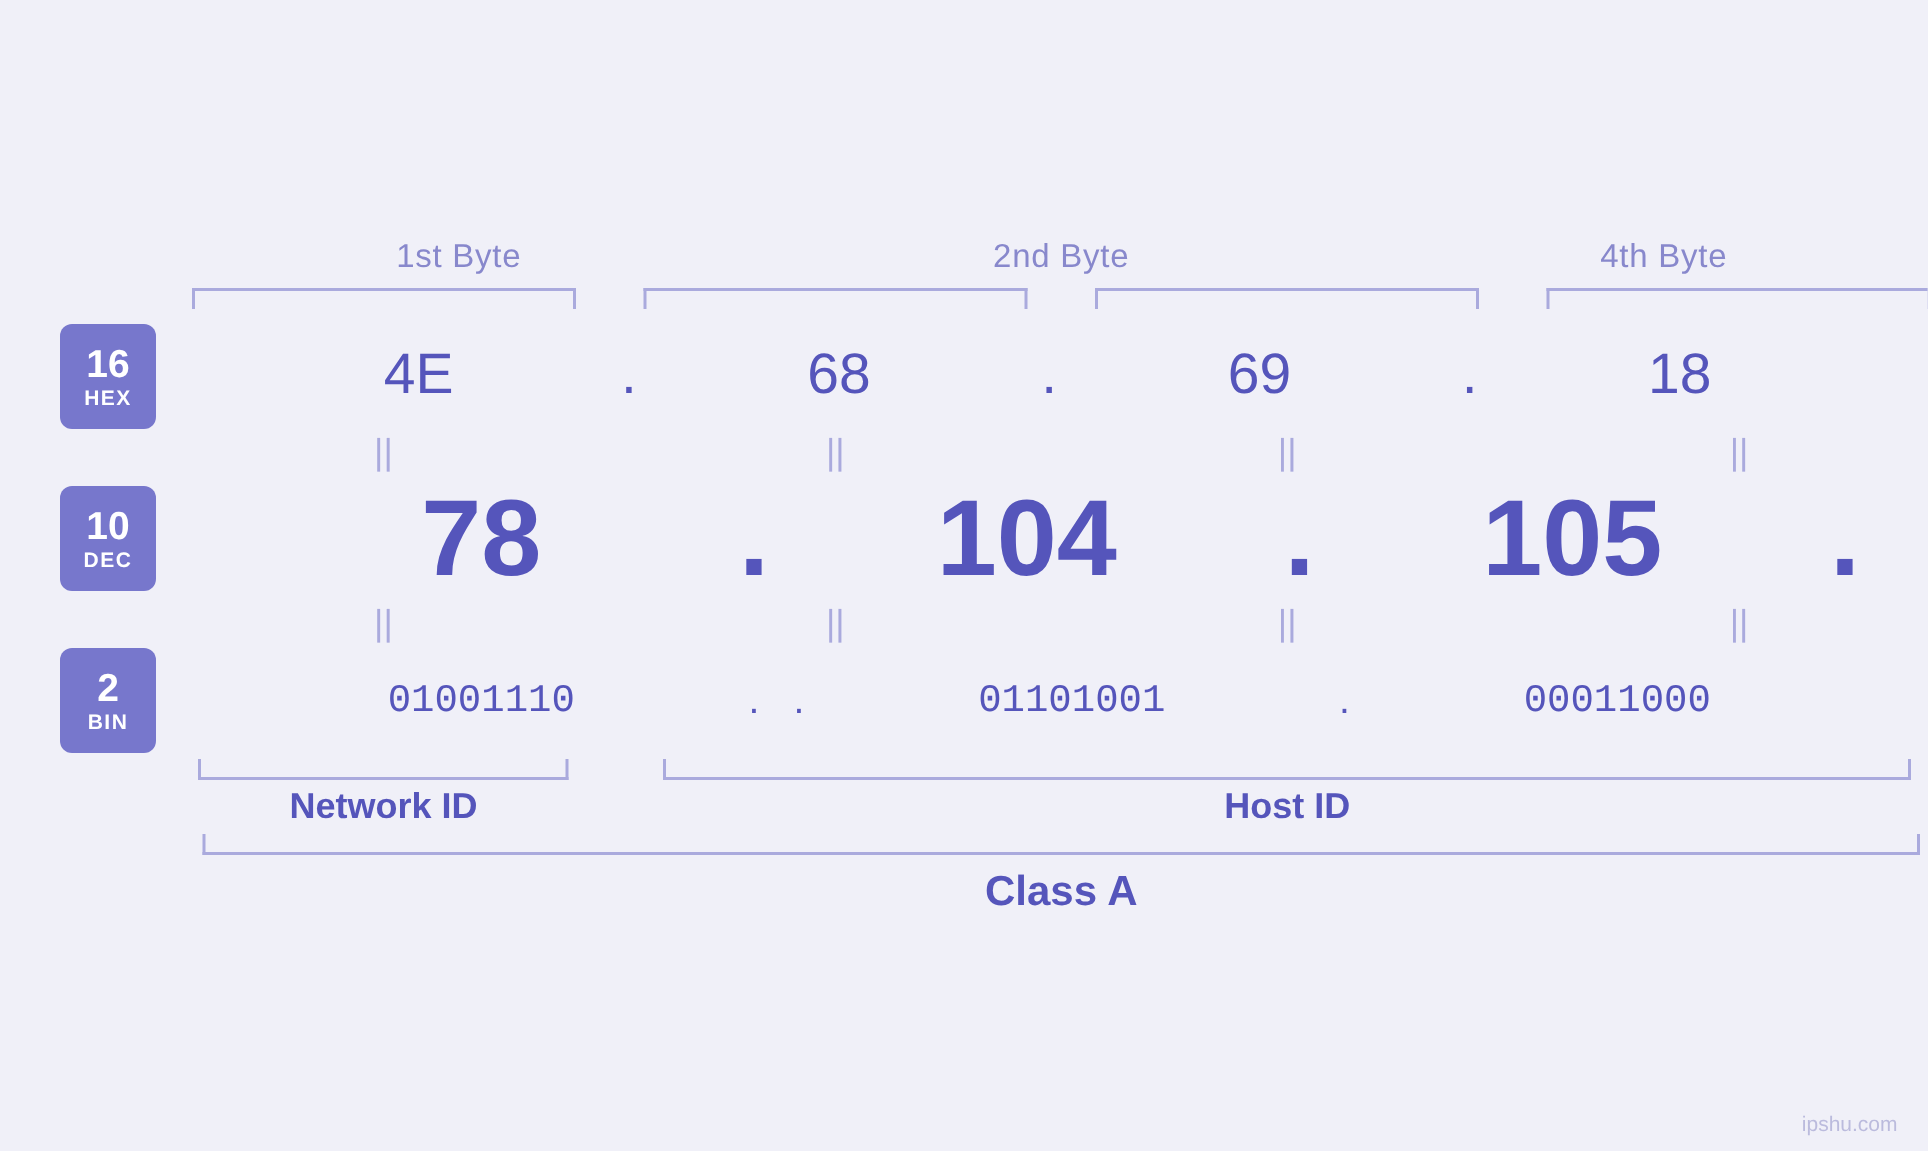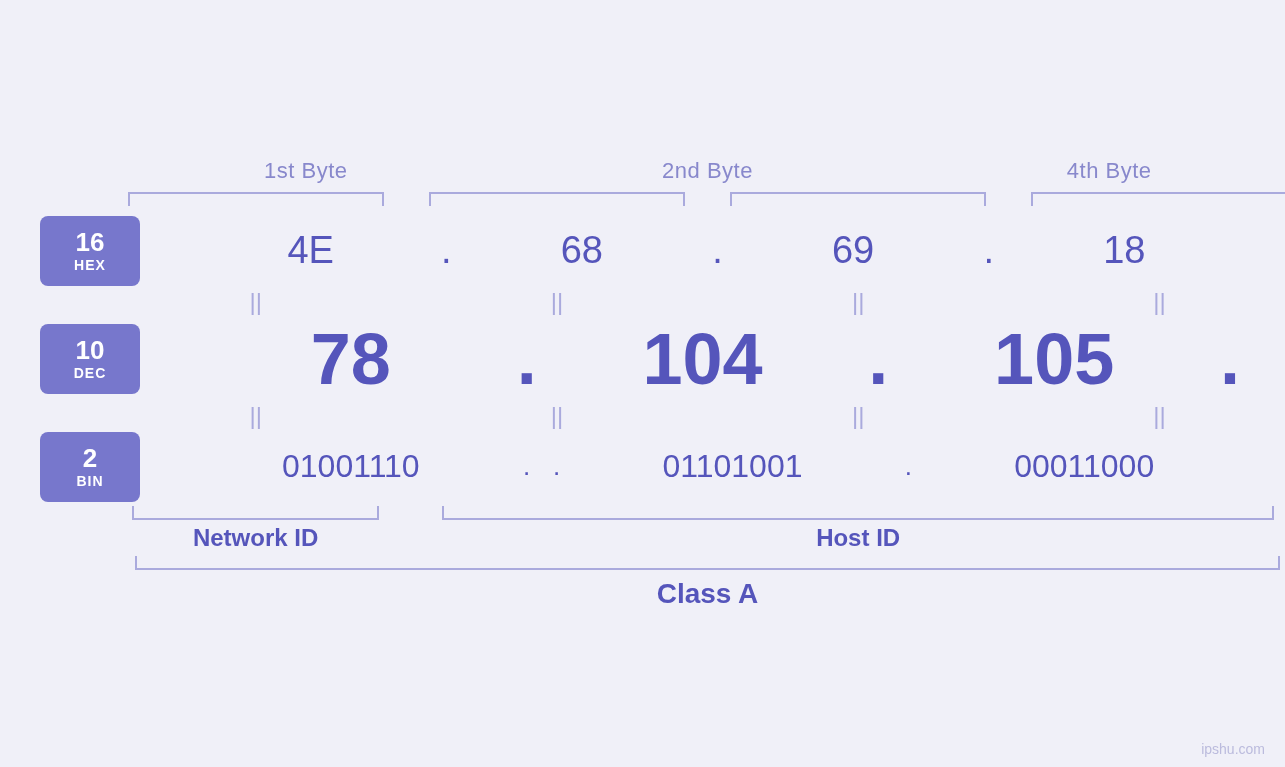--- a/index.html
+++ b/index.html
@@ -70,21 +70,21 @@
 
     
     .row {
       display: flex;
       align-items: center;
       width: 100%;
       margin-bottom: 0;
     }
 
     .badge {
-      width: 100px;
+      width: 64px;
       height: 70px;
       background: #7777cc;
       border-radius: 8px;
       display: flex;
       flex-direction: column;
       align-items: center;
       justify-content: center;
       color: white;
       margin-right: 50px;
       flex-shrink: 0;
@@ -132,22 +132,23 @@
       font-size: 72px;
       font-weight: 700;
     }
     .dec-dot {
       font-size: 72px;
       font-weight: 700;
     }
 
     
     .bin-value {
-      font-size: 32px;
+      font-size: 26px;
       font-weight: 400;
+      font-family: Liberation Mono, monospace;
     }
 
     
     .equals-row {
       display: flex;
       width: 100%;
       margin-left: 130px;
       align-items: center;
     }
 

